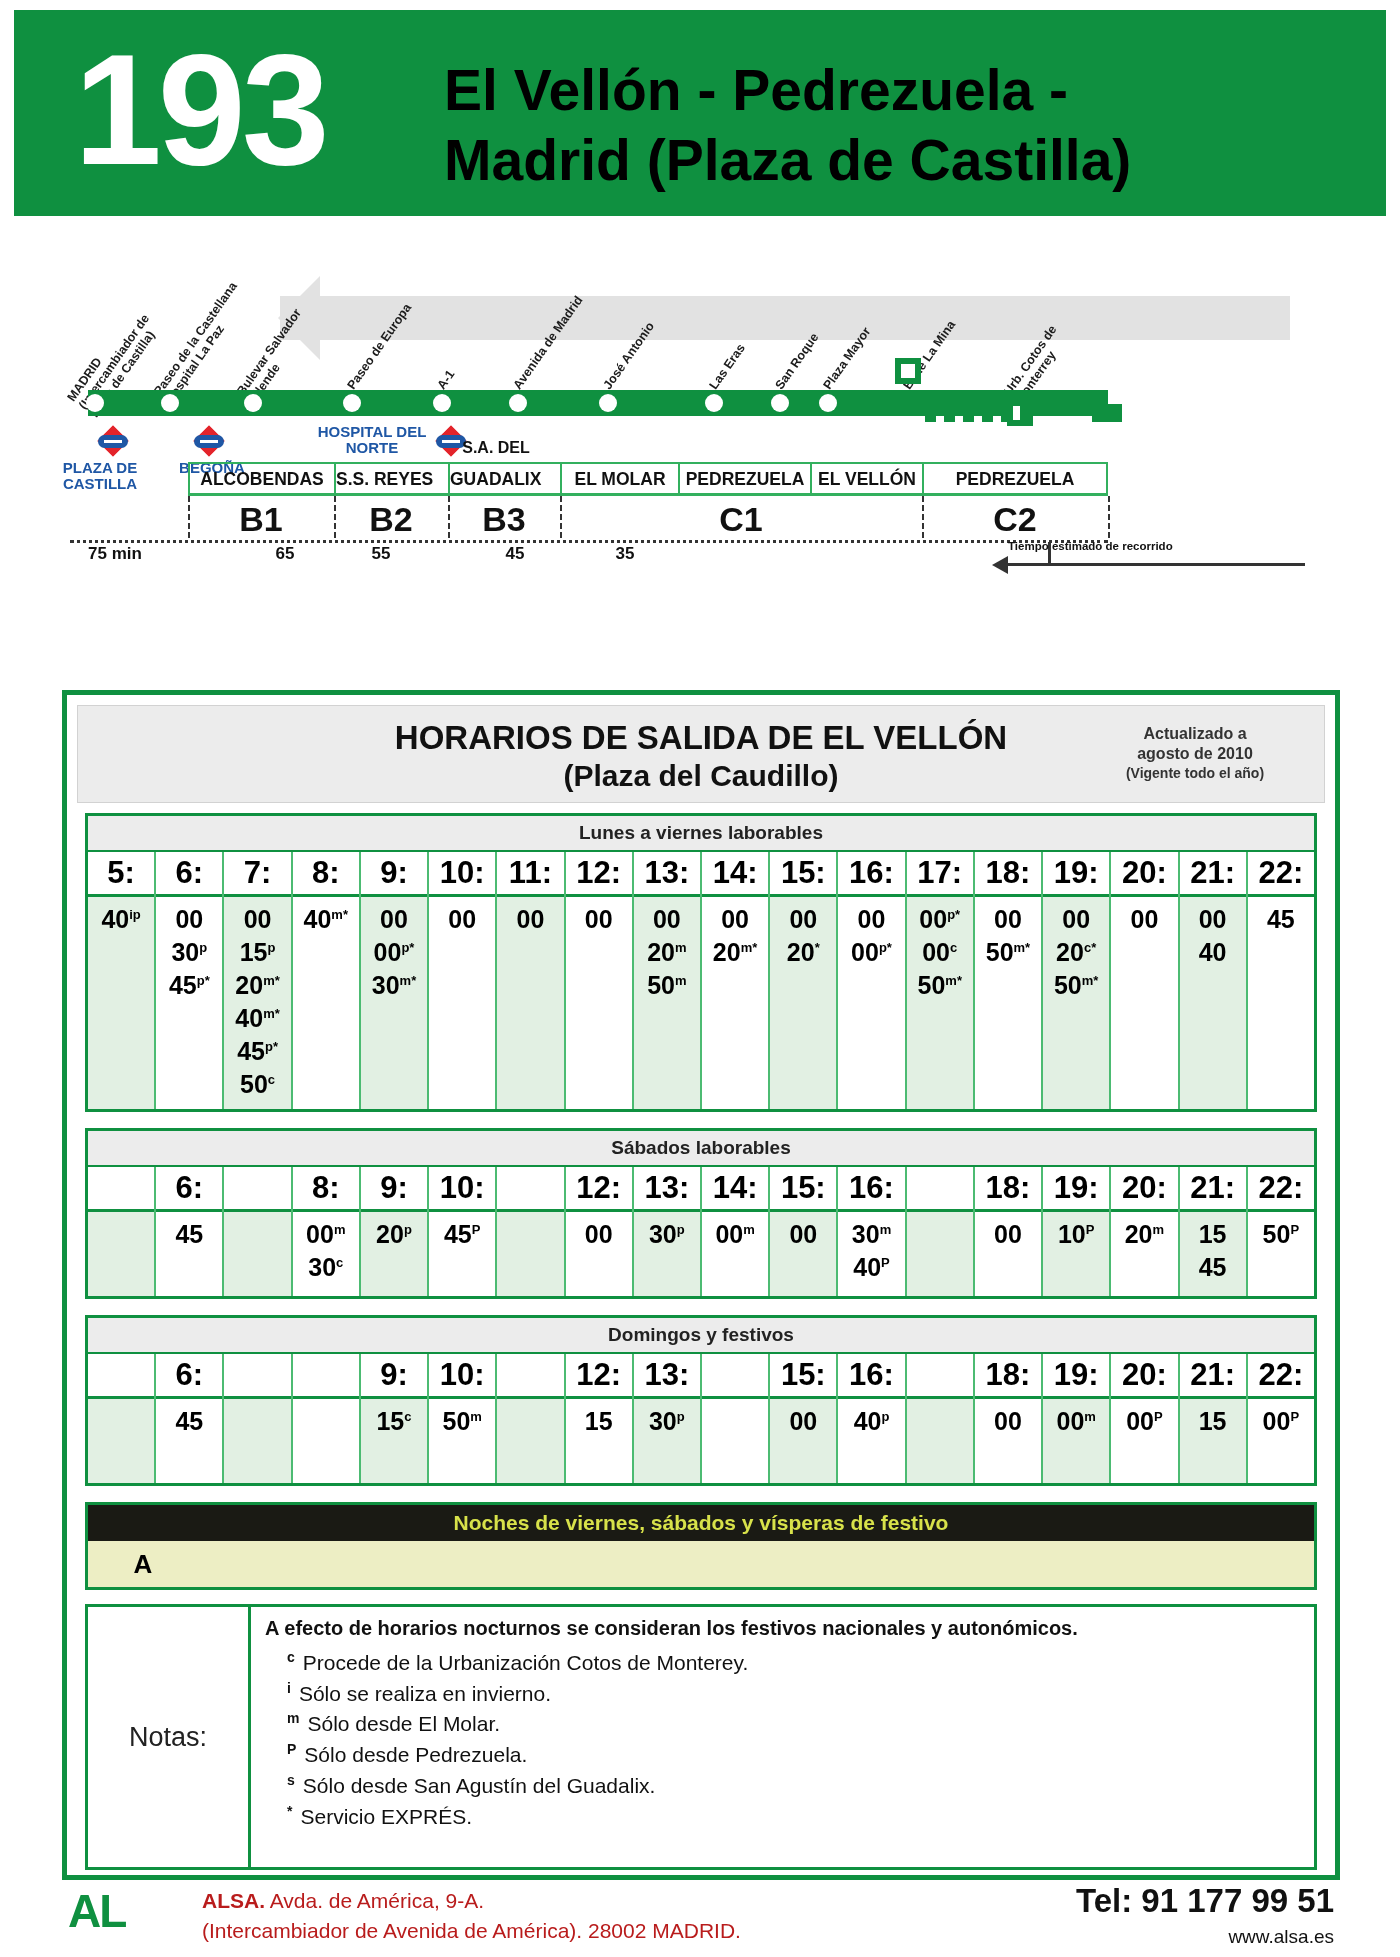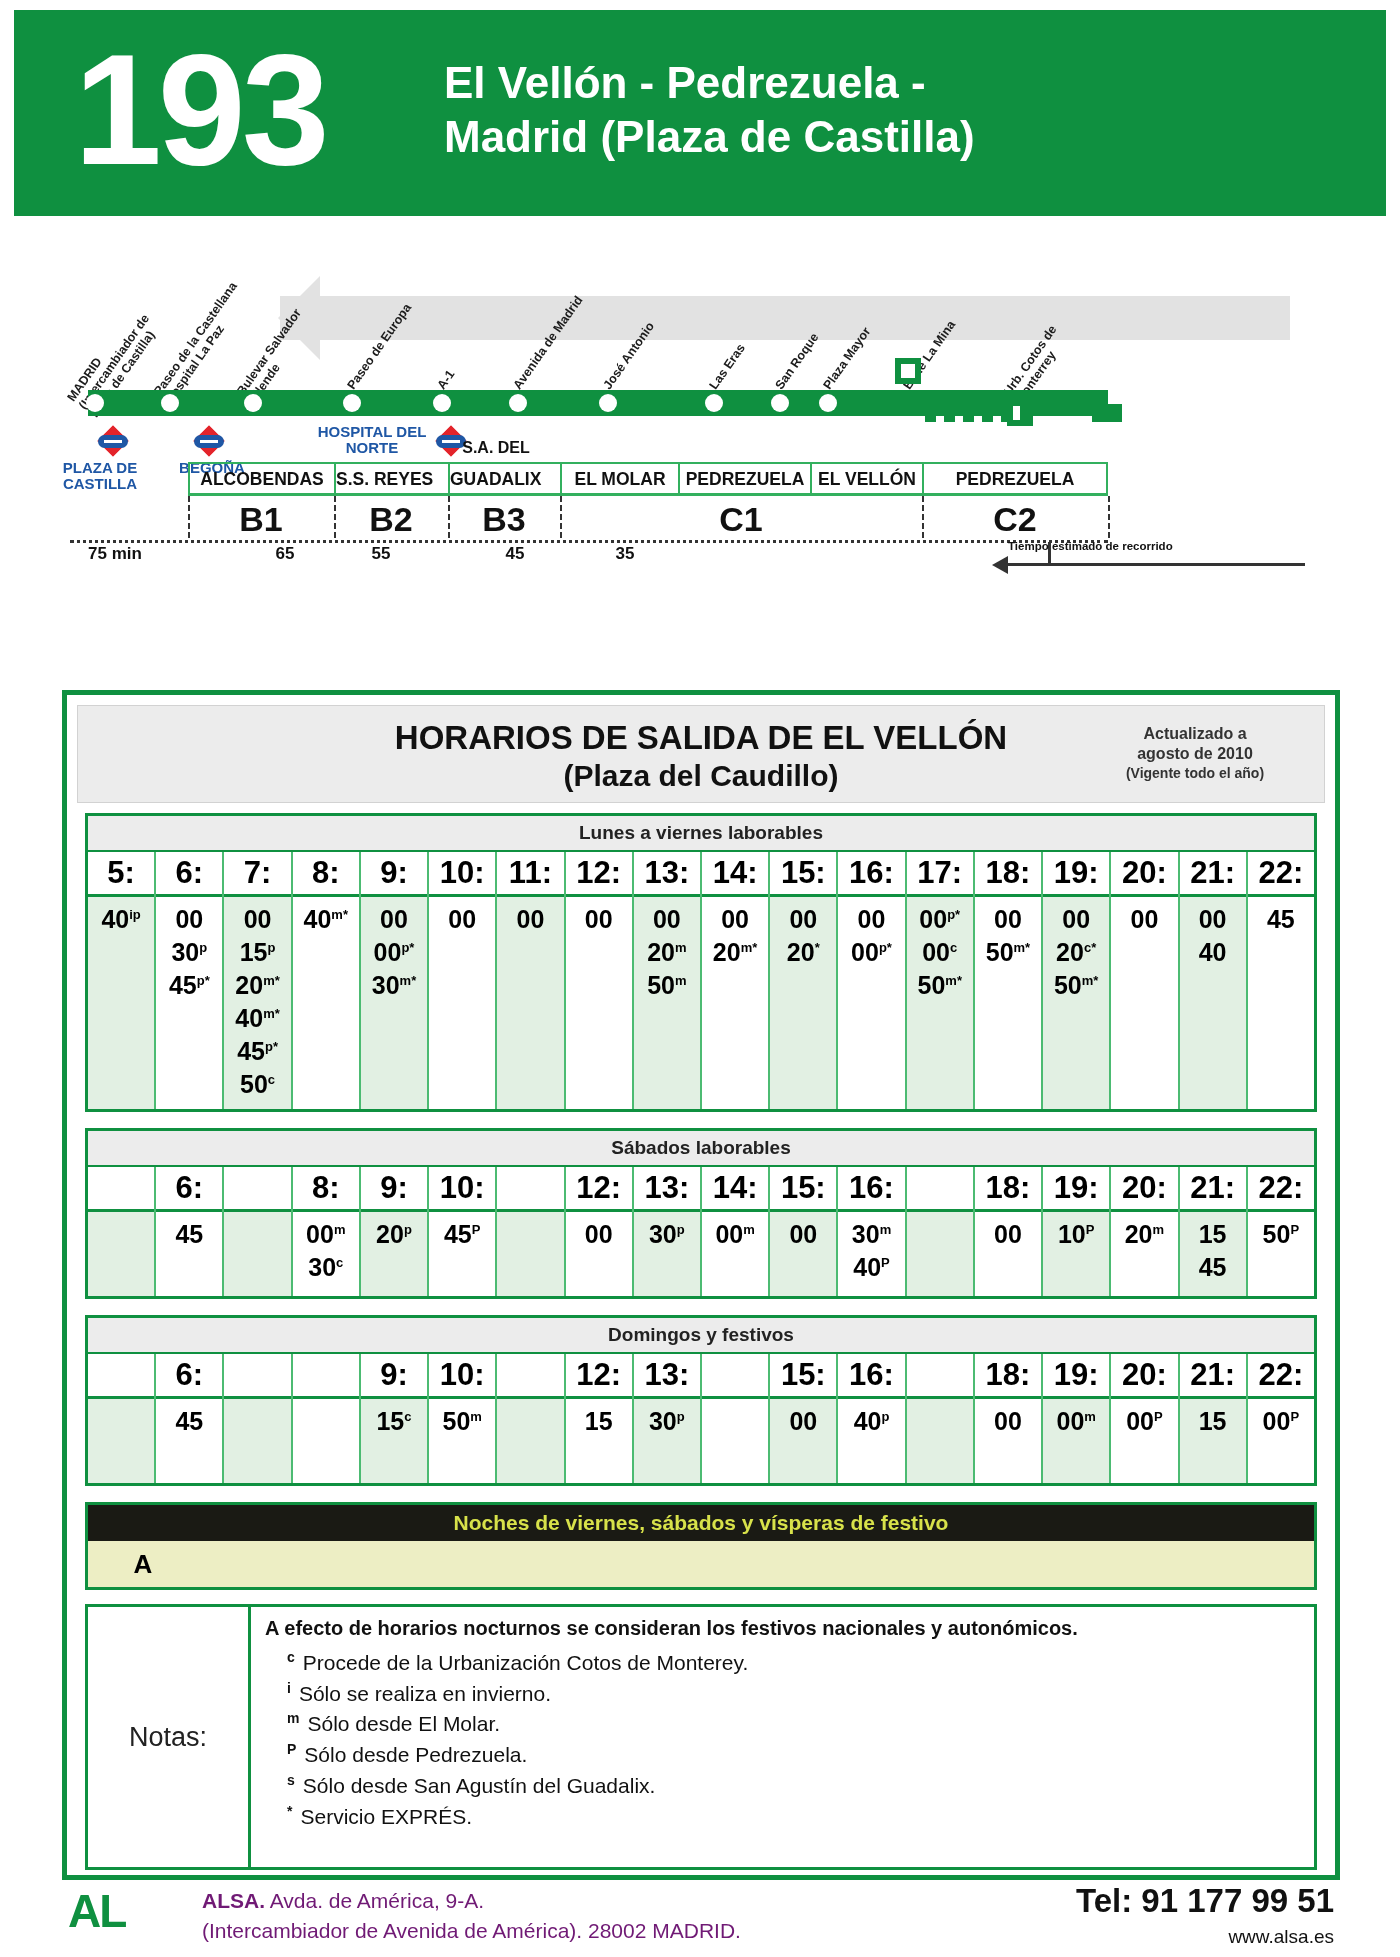--- a/index.html
+++ b/index.html
@@ -1,21 +1,21 @@
 <!DOCTYPE html>
 <html><head>
 <meta charset="utf-8">
 <style>
   html,body{margin:0;padding:0;background:#ffffff;}
   body{width:1400px;height:1957px;position:relative;font-family:"Liberation Sans",sans-serif;color:#000;overflow:hidden;}
 
   
   #header-banner{position:absolute;left:14px;top:10px;width:1372px;height:206px;background:#0f9040;}
   #route-number{position:absolute;left:60px;top:20px;font-size:158px;font-weight:bold;color:#fff;line-height:1;letter-spacing:-4px;}
-  #route-title{position:absolute;left:430px;top:46px;width:930px;font-size:44px;font-weight:bold;color:#ffffff;line-height:1.22;}
+  #route-title{position:absolute;left:430px;top:46px;width:930px;font-size:57px;font-weight:bold;color:#000000;line-height:1.22;}
   #route-title div{white-space:nowrap;}
 
   
   #route-diagram{position:absolute;left:0;top:218px;width:1400px;height:470px;}
   #grey-band{position:absolute;left:280px;top:78px;width:1010px;height:44px;background:#e2e2e2;}
   #grey-arrow{position:absolute;left:278px;top:58px;width:0;height:0;border-top:42px solid transparent;border-bottom:42px solid transparent;border-right:42px solid #e2e2e2;}
   #line-bar{position:absolute;left:88px;top:172px;width:1020px;height:26px;background:#0f9040;}
   #line-bar-step{position:absolute;left:1092px;top:186px;width:30px;height:18px;background:#0f9040;}
   .dash{position:absolute;top:186px;width:11px;height:18px;background:#0f9040;}
   .stop-dot{position:absolute;top:176px;width:18px;height:18px;border-radius:50%;background:#fff;}
@@ -84,21 +84,21 @@
   #notes-block{position:relative;margin:14px 18px 0 18px;border:3px solid #0f9040;display:flex;min-height:260px;}
   #notes-label{width:160px;display:flex;align-items:center;justify-content:center;font-size:27px;color:#222;border-right:3px solid #0f9040;}
   #notes-body{flex:1 1 0;padding:10px 14px 8px 14px;}
   #notes-intro{font-size:20px;font-weight:bold;color:#111;margin-bottom:8px;}
   .note-line{font-size:21px;color:#111;margin:2px 0 2px 22px;line-height:1.32;}
   .note-line sup{font-size:14px;font-weight:bold;margin-right:8px;}
 
   
   #footer{position:absolute;left:62px;top:1882px;width:1278px;height:70px;}
   #alsa-logo{position:absolute;left:6px;top:2px;font-size:46px;font-weight:bold;color:#0f9040;letter-spacing:-2px;}
-  #alsa-addr{position:absolute;left:140px;top:4px;font-size:21px;color:#701a75;line-height:1.45;}
+  #alsa-addr{position:absolute;left:140px;top:4px;font-size:21px;color:#b91c1c;line-height:1.45;}
   #alsa-addr b{font-weight:bold;}
   #alsa-tel{position:absolute;right:6px;top:0px;text-align:right;}
   #alsa-tel .tel{font-size:33px;font-weight:bold;color:#111;}
   #alsa-tel .web{font-size:19px;color:#111;margin-top:6px;}
 </style>
 </head>
 <body>
 
 <div id="header-banner">
   <div id="route-number">193</div>

